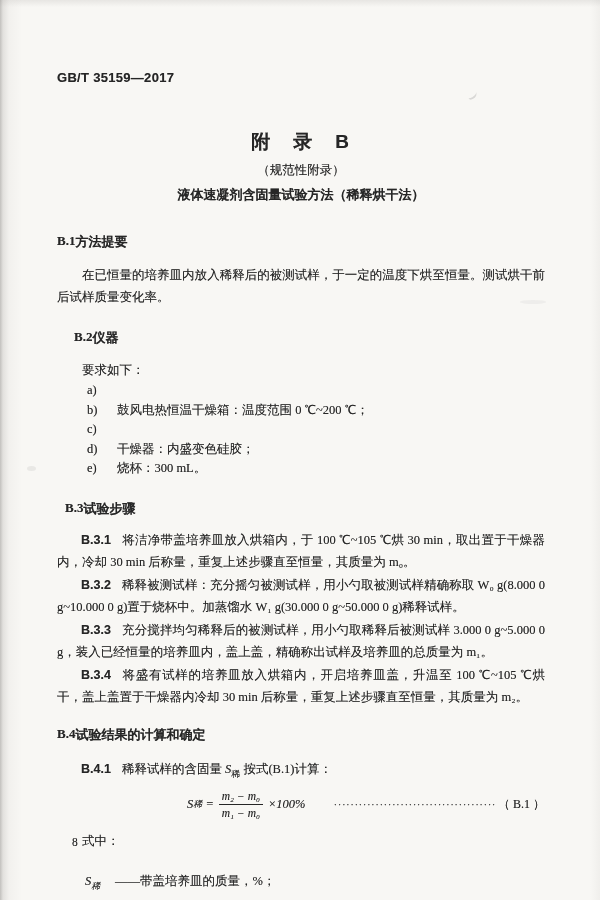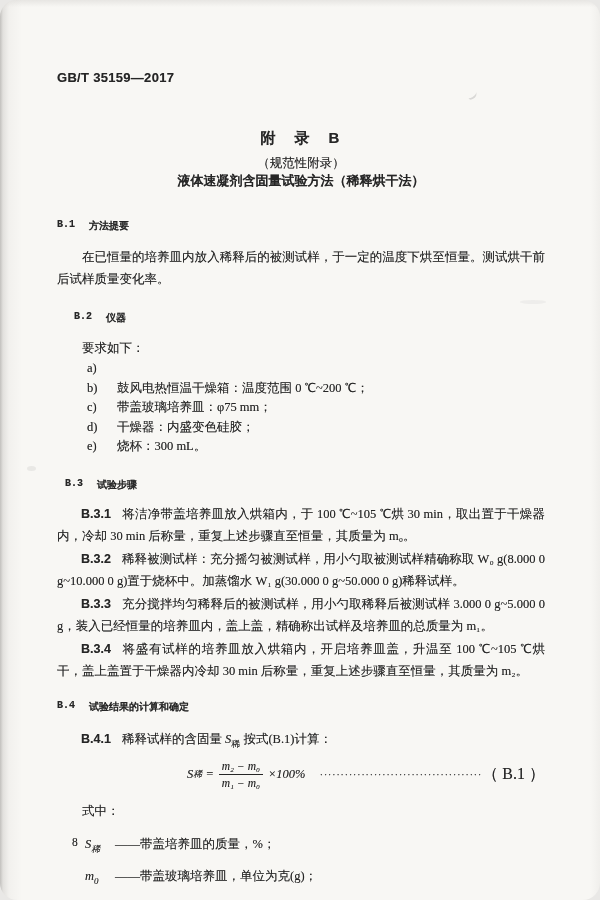--- a/index.html
+++ b/index.html
@@ -12,47 +12,46 @@
     position:relative;
     width:600px;height:900px;
     overflow:hidden;
     color:#262626;
     background:
       linear-gradient(90deg, rgba(140,138,135,0.50) 0px, rgba(185,183,180,0.35) 3px, rgba(220,218,215,0.22) 9px, rgba(246,245,243,0) 22px),
       linear-gradient(180deg, rgba(180,178,175,0.25) 0px, rgba(246,245,243,0) 7px),
       linear-gradient(270deg, rgba(205,203,200,0.18) 0px, rgba(246,245,243,0) 10px),
       #f8f7f4;
     text-shadow:0 0 0.5px rgba(70,70,70,0.55);
-    border-radius:17px;
   }
   .content{
     position:absolute; left:57px; top:0; width:488px;
   }
   .doc-code{
     margin-top:70px;
     font-family:"Liberation Sans", sans-serif;
     font-weight:bold; font-size:13px; letter-spacing:0.3px;
   }
   .title-block{ text-align:center; margin-top:44px; }
   .title-line1{
     font-family:"Liberation Sans", sans-serif;
-    font-weight:bold; font-size:15px; letter-spacing:2px;
+    font-weight:bold; font-size:19px; letter-spacing:2px;
   }
   .title-line2{
     font-family:"Liberation Sans", sans-serif;
     font-weight:normal; font-size:12.5px; margin-top:7px;
   }
   .title-line3{
     font-family:"Liberation Sans", sans-serif;
-    font-weight:bold; font-size:13px; 
+    font-weight:bold; font-size:13px; margin-top:7px;
   }
   .sec-heading{
-    font-family:Liberation Mono, monospace;
-    font-weight:bold; font-size:10px;
-    display:flex; gap:14px;
+    font-family:Liberation Serif, serif;
+    font-weight:bold; font-size:13px;
+    display:flex; gap:0;
   }
   .h-b1{ margin-top:29px; }
   .h-b2{ margin-top:21px;padding-left:17px; }
   .h-b3{ margin-top:21px;padding-left:8px; }
   .h-b4{ margin-top:18px; }
   p{ margin:0; }
   .body-text{
     font-size:12.5px; line-height:22px; text-align:justify;
   }
   .para{ margin-top:13px; text-indent:2em; }
@@ -81,27 +80,27 @@
   .frac{
     display:inline-block; text-align:center; margin:0 5px;
     font-size:11.5px; line-height:1.25;
   }
   .frac .numer{ display:block; border-bottom:1px solid #262626; padding:0 3px 1px; }
   .frac .denom{ display:block; padding-top:1px; }
   .leader{
     flex:1; text-align:right; overflow:hidden; white-space:nowrap;
     font-size:11px; letter-spacing:0.5px; color:#3a3a3a; padding:0 2px 0 14px;
   }
-  .formula-label{ font-size:16px; white-space:nowrap; }
+  .formula-label{ font-size:12px; white-space:nowrap; }
   .where{ margin-top:10px; text-indent:2em; }
   .definitions{ margin-top:4px; }
   .def-row{
     display:flex; align-items:baseline;
     font-size:12.5px; line-height:17.5px;
-    padding-left:28px; margin-top:14px;
+    padding-left:28px; margin-top:21px;
   }
   .def-symbol{ flex:0 0 30px; font-style:italic; }
   .b41-line, .b42-line{ margin-top:14px; }
   .page-number{
     position:absolute; left:72px; top:836px;
     font-size:11.5px;
   }
   
   .smudge{ position:absolute; pointer-events:none; }
   .smudge-a{
@@ -150,21 +149,20 @@
     <div class="list">
       <div class="list-item">
         <span class="list-marker">a)</span>
       </div>
       <div class="list-item">
         <span class="list-marker">b)</span>
         <span>鼓风电热恒温干燥箱：温度范围 0 ℃~200 ℃；</span>
       </div>
       <div class="list-item">
         <span class="list-marker">c)</span>
-        <span>带盖玻璃培养皿：φ75 mm；</span>
       </div>
       <div class="list-item">
         <span class="list-marker">d)</span>
         <span>干燥器：内盛变色硅胶；</span>
       </div>
       <div class="list-item">
         <span class="list-marker">e)</span>
         <span>烧杯：300 mL。</span>
       </div>
     </div>

